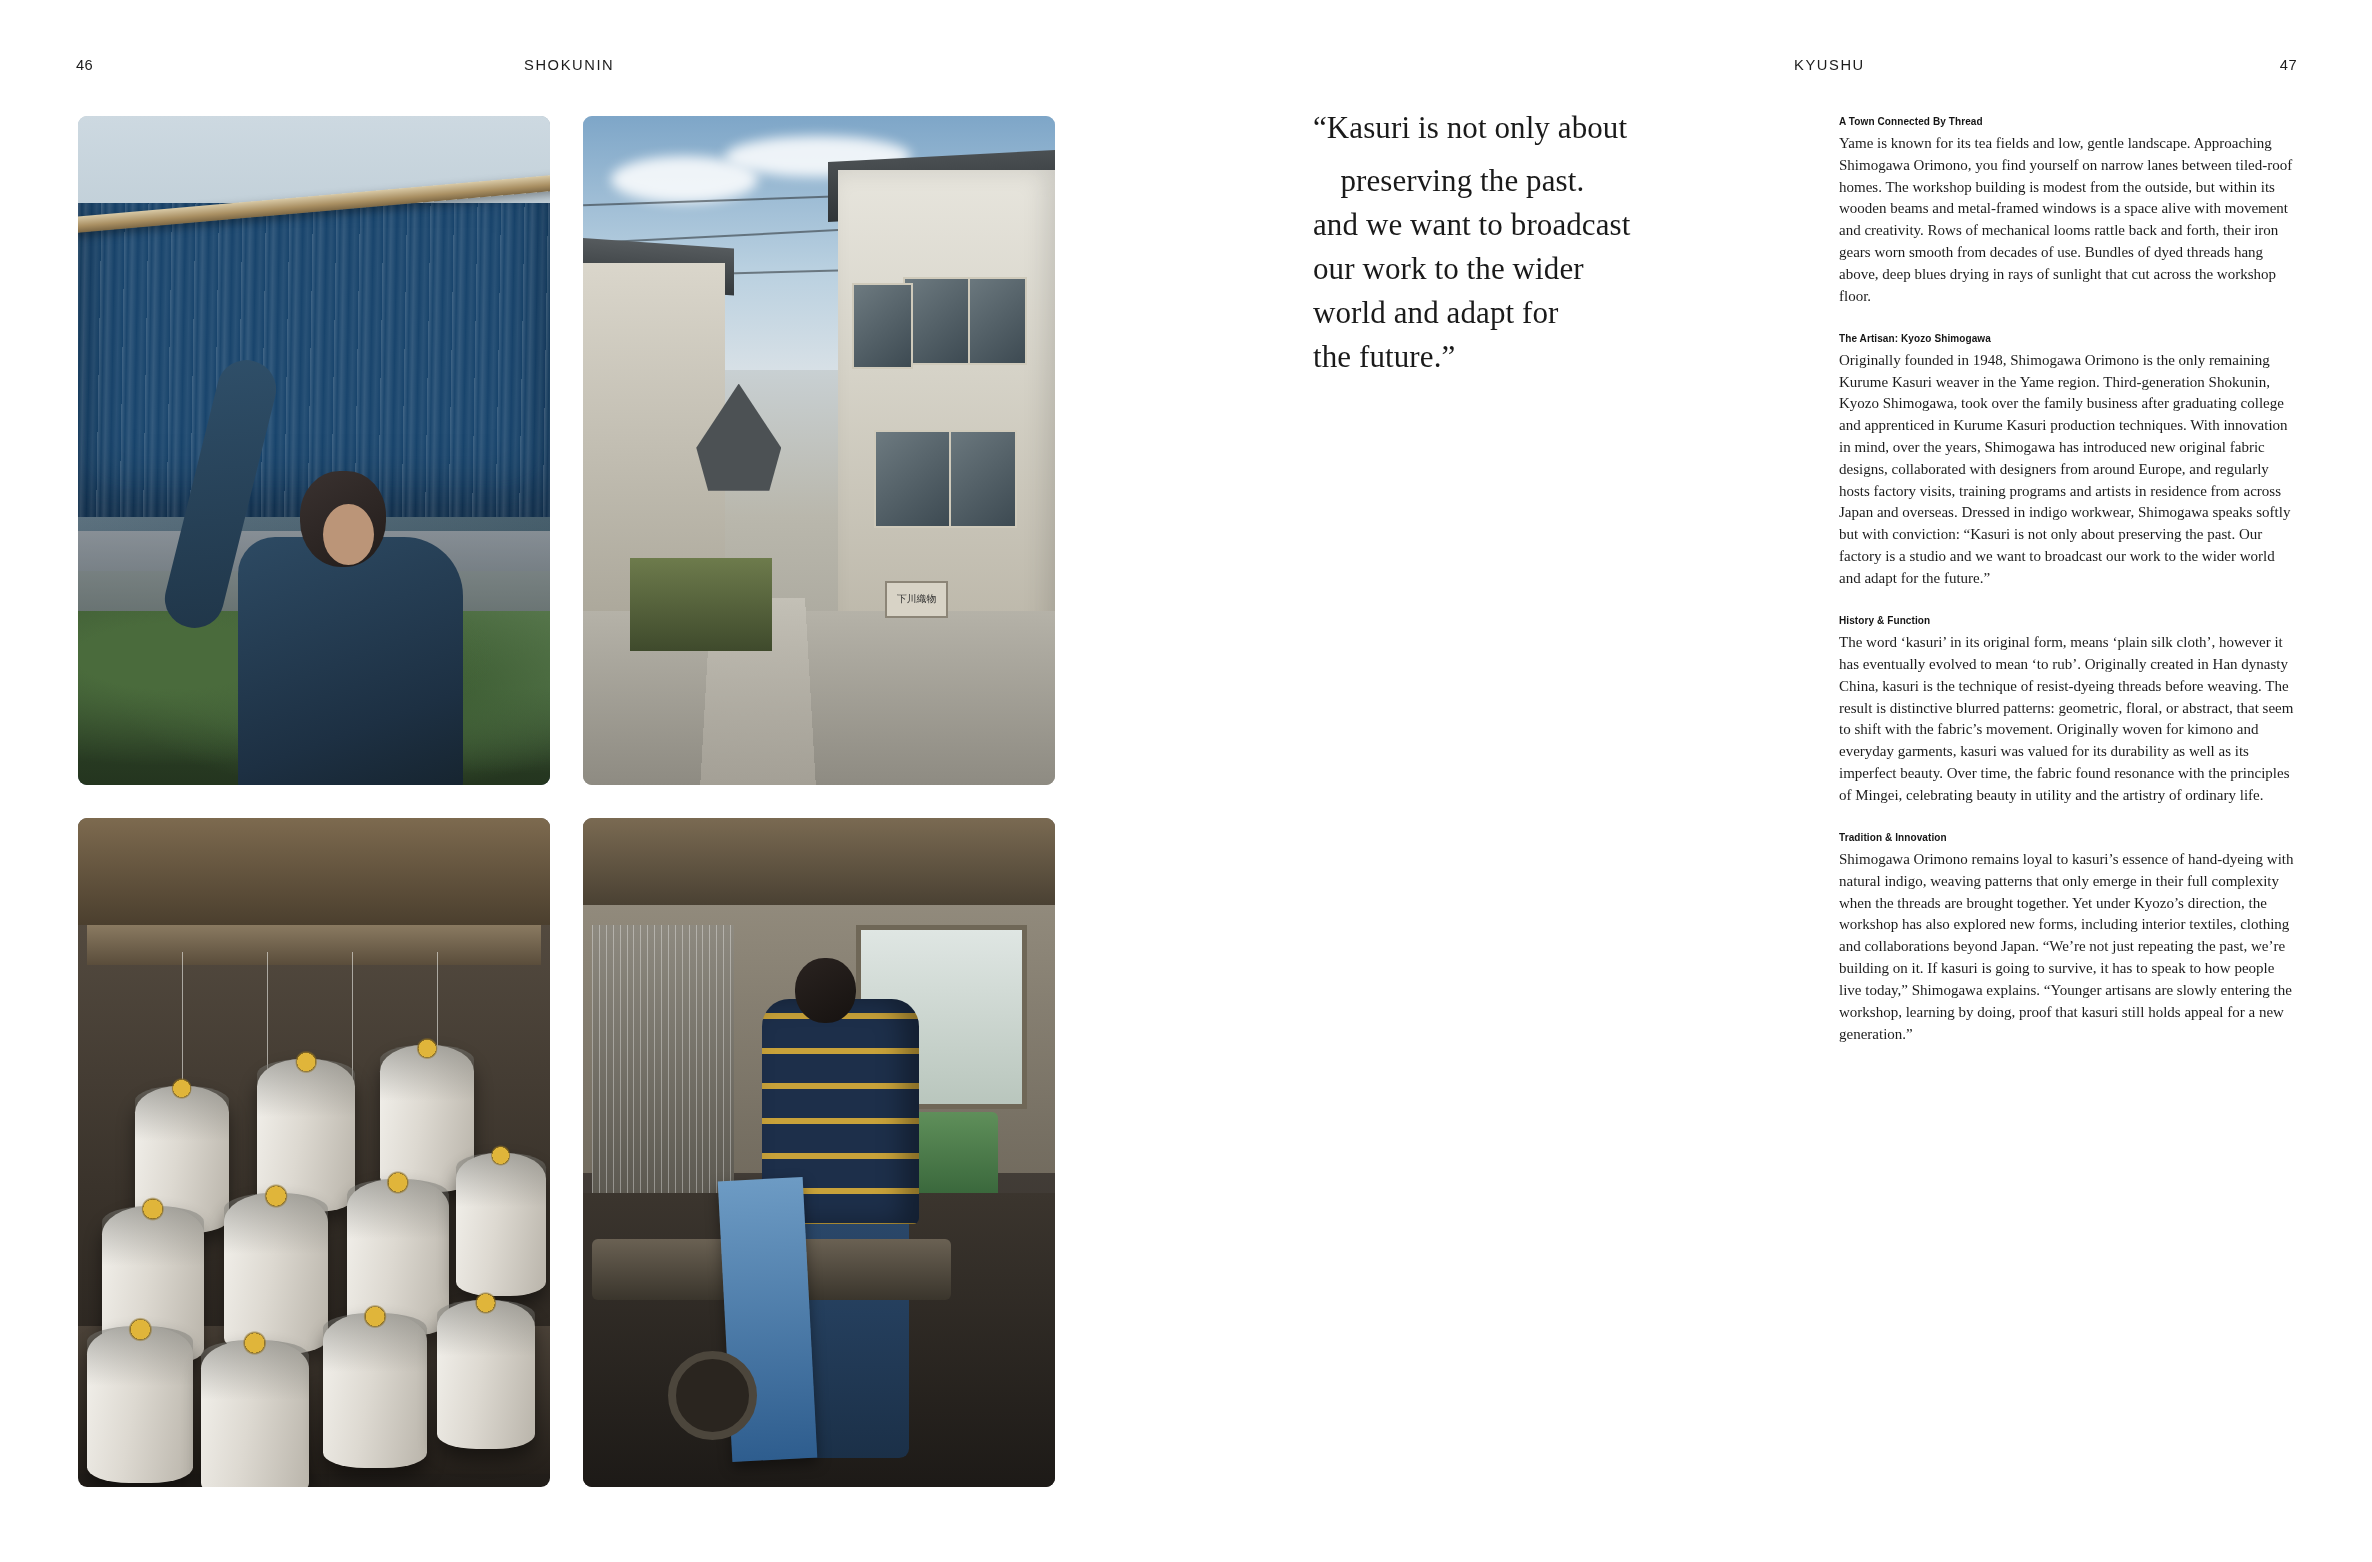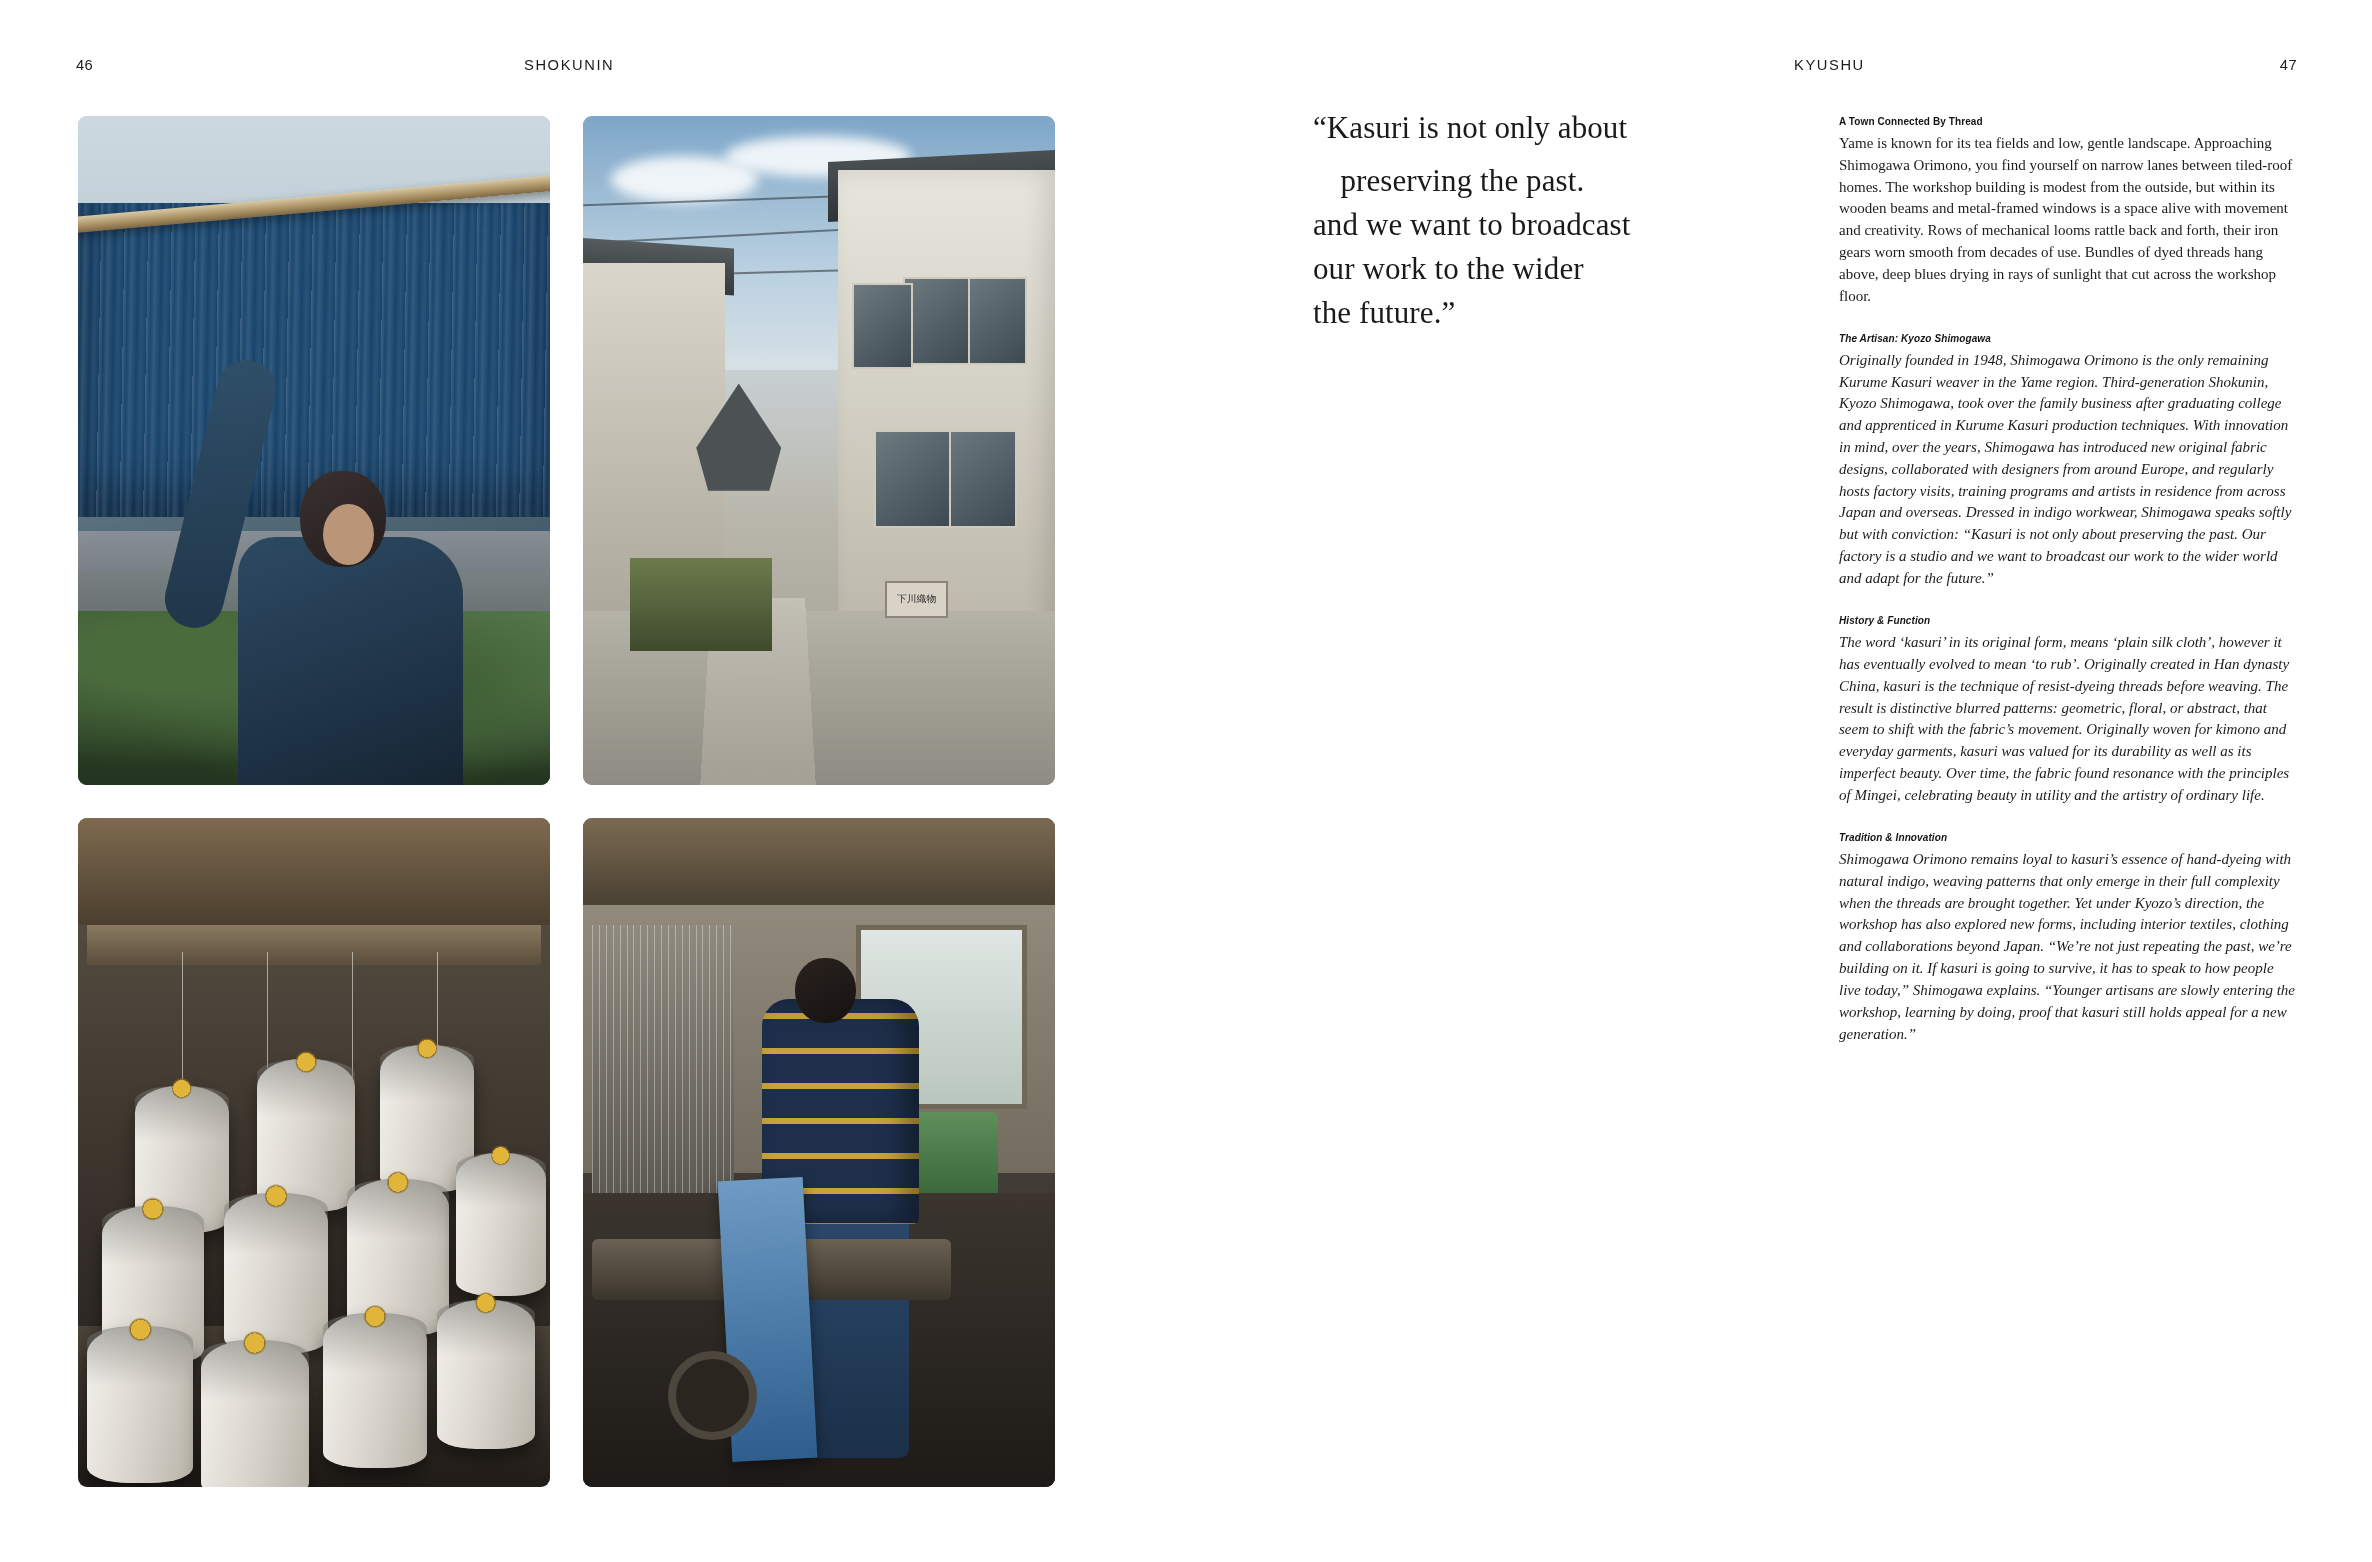--- a/index.html
+++ b/index.html
@@ -330,21 +330,21 @@
     margin: 0 0 5.9px 0;
   }
   .sec-body {
     font-family: "Liberation Serif", serif;
     font-size: 15px;
     line-height: 1.455;
     color: #1c1c1c;
     margin: 0 0 25.5px 0;
     text-align: left;
   }
-  .sec-block + .sec-block { margin-top: 4px; font-style: italic; }
+  .sec-block + .sec-block { margin-top: 4px; }
 </style>
 </head>
 <body>
 
 <div class="spread">
 
   <div class="folio folio-left">46</div>
   <div class="running run-left">SHOKUNIN</div>
   <div class="running run-right">KYUSHU</div>
   <div class="folio folio-right">47</div>
@@ -423,20 +423,21 @@
       <div class="p4-cloth"></div>
       <div class="p4-wheel"></div>
     </div>
   </div>
 
   <div class="pull-quote">
     <span class="pq-line">“Kasuri is not only about</span>
     <span class="pq-line indent">preserving the past.</span>
     <span class="pq-line">and we want to broadcast</span>
     <span class="pq-line">our work to the wider</span>
+    <span class="pq-line">world and adapt for</span>
     <span class="pq-line">the future.”</span>
   </div>
 
   <div class="body-col">
 
     <div class="sec-block">
       <h3 class="sec-head">A Town Connected By Thread</h3>
       <p class="sec-body">Yame is known for its tea fields and low, gentle landscape. Approaching Shimogawa Orimono, you find yourself on narrow lanes between tiled-roof homes. The workshop building is modest from the outside, but within its wooden beams and metal-framed windows is a space alive with movement and creativity. Rows of mechanical looms rattle back and forth, their iron gears worn smooth from decades of use. Bundles of dyed threads hang above, deep blues drying in rays of sunlight that cut across the workshop floor.</p>
     </div>
 

